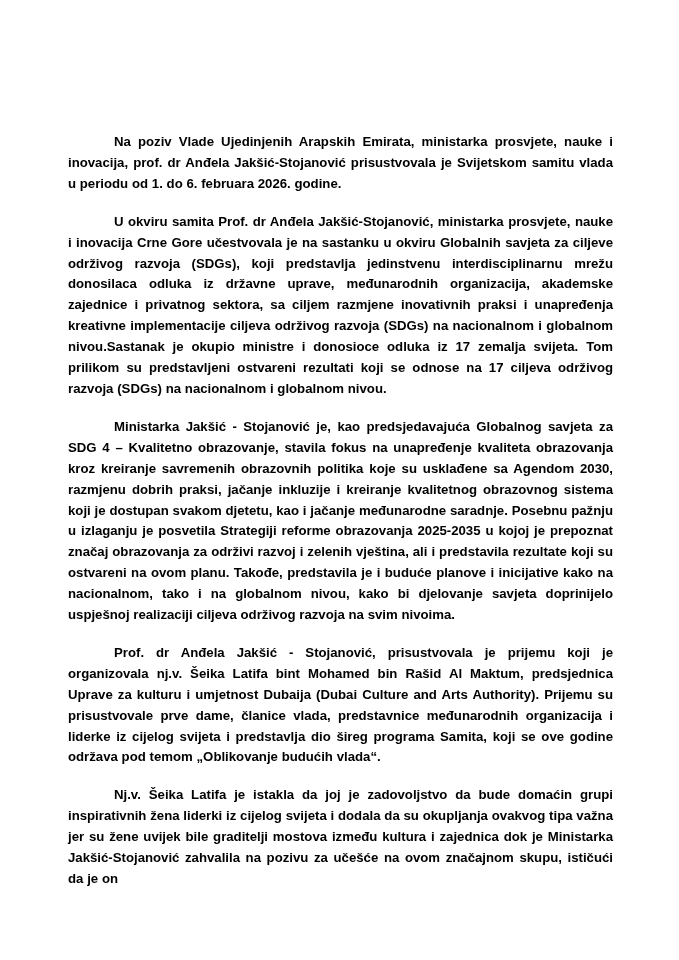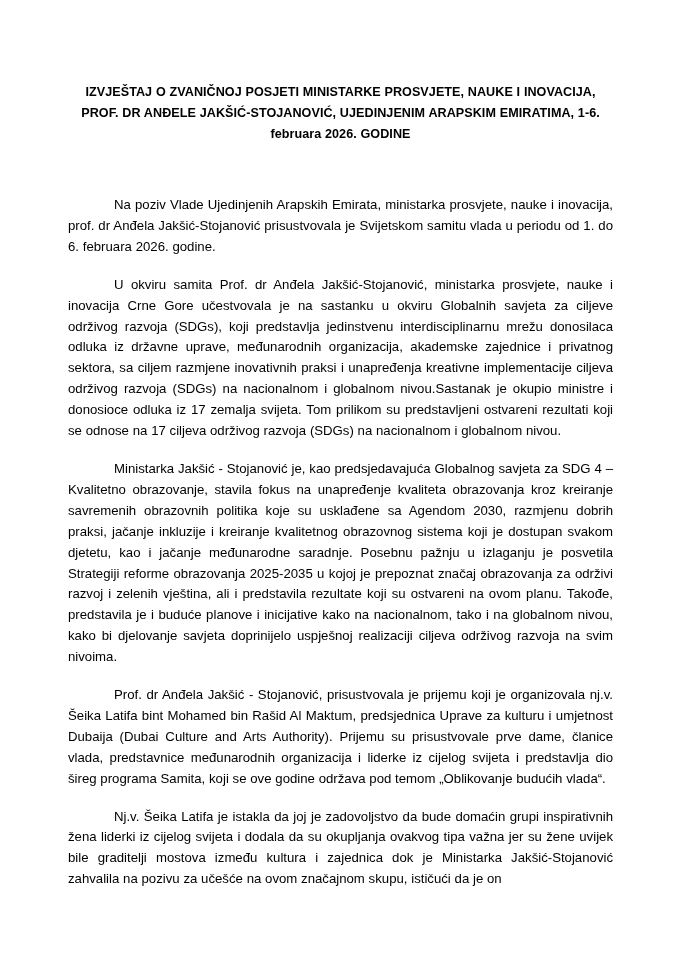--- a/index.html
+++ b/index.html
@@ -44,32 +44,32 @@
   p.para {
     font-size: 13.2px;
     line-height: 20.9px;
     text-align: justify;
     text-justify: inter-word;
     text-indent: 46px;
     margin: 0 0 17px 0;
     padding: 0;
     word-spacing: 0.1px;
     hyphens: none;
+    font-weight: bold;
   }
   p.para:last-child {
     margin-bottom: 0;
   }
 </style>
 </head>
 <body>
 
 <div class="page">
   <div class="content">
 
-    <h1 class="doc-title">IZVJEŠTAJ O ZVANIČNOJ POSJETI MINISTARKE PROSVJETE, NAUKE I INOVACIJA, PROF. DR ANĐELE JAKŠIĆ-STOJANOVIĆ, UJEDINJENIM ARAPSKIM EMIRATIMA, 1-6. februara 2026. GODINE</h1>
 
     <div class="body-text">
       <p class="para">Na poziv Vlade Ujedinjenih Arapskih Emirata, ministarka prosvjete, nauke i inovacija, prof. dr Anđela Jakšić-Stojanović prisustvovala je Svijetskom samitu vlada u periodu od 1. do 6. februara 2026. godine.</p>
       <p class="para">U okviru samita Prof. dr Anđela Jakšić-Stojanović, ministarka prosvjete, nauke i inovacija Crne Gore učestvovala je na sastanku u okviru Globalnih savjeta za ciljeve održivog razvoja (SDGs), koji predstavlja jedinstvenu interdisciplinarnu mrežu donosilaca odluka iz državne uprave, međunarodnih organizacija, akademske zajednice i privatnog sektora, sa ciljem razmjene inovativnih praksi i unapređenja kreativne implementacije ciljeva održivog razvoja (SDGs) na nacionalnom i globalnom nivou.Sastanak je okupio ministre i donosioce odluka iz 17 zemalja svijeta. Tom prilikom su predstavljeni ostvareni rezultati koji se odnose na 17 ciljeva održivog razvoja (SDGs) na nacionalnom i globalnom nivou.</p>
       <p class="para">Ministarka Jakšić - Stojanović je, kao predsjedavajuća Globalnog savjeta za SDG 4 – Kvalitetno obrazovanje, stavila fokus na unapređenje kvaliteta obrazovanja kroz kreiranje savremenih obrazovnih politika koje su usklađene sa Agendom 2030, razmjenu dobrih praksi, jačanje inkluzije i kreiranje kvalitetnog obrazovnog sistema koji je dostupan svakom djetetu, kao i jačanje međunarodne saradnje. Posebnu pažnju u izlaganju je posvetila Strategiji reforme obrazovanja 2025-2035 u kojoj je prepoznat značaj obrazovanja za održivi razvoj i zelenih vještina, ali i predstavila rezultate koji su ostvareni na ovom planu. Takođe, predstavila je i buduće planove i inicijative kako na nacionalnom, tako i na globalnom nivou, kako bi djelovanje savjeta doprinijelo uspješnoj realizaciji ciljeva održivog razvoja na svim nivoima.</p>
       <p class="para">Prof. dr Anđela Jakšić - Stojanović, prisustvovala je prijemu koji je organizovala nj.v. Šeika Latifa bint Mohamed bin Rašid Al Maktum, predsjednica Uprave za kulturu i umjetnost Dubaija (Dubai Culture and Arts Authority). Prijemu su prisustvovale prve dame, članice vlada, predstavnice međunarodnih organizacija i liderke iz cijelog svijeta i predstavlja dio šireg programa Samita, koji se ove godine održava pod temom „Oblikovanje budućih vlada“.</p>
       <p class="para">Nj.v. Šeika Latifa je istakla da joj je zadovoljstvo da bude domaćin grupi inspirativnih žena liderki iz cijelog svijeta i dodala da su okupljanja ovakvog tipa važna jer su žene uvijek bile graditelji mostova između kultura i zajednica dok je Ministarka Jakšić-Stojanović  zahvalila na pozivu za učešće na ovom značajnom skupu, ističući da je on</p>
     </div>
 
   </div>

